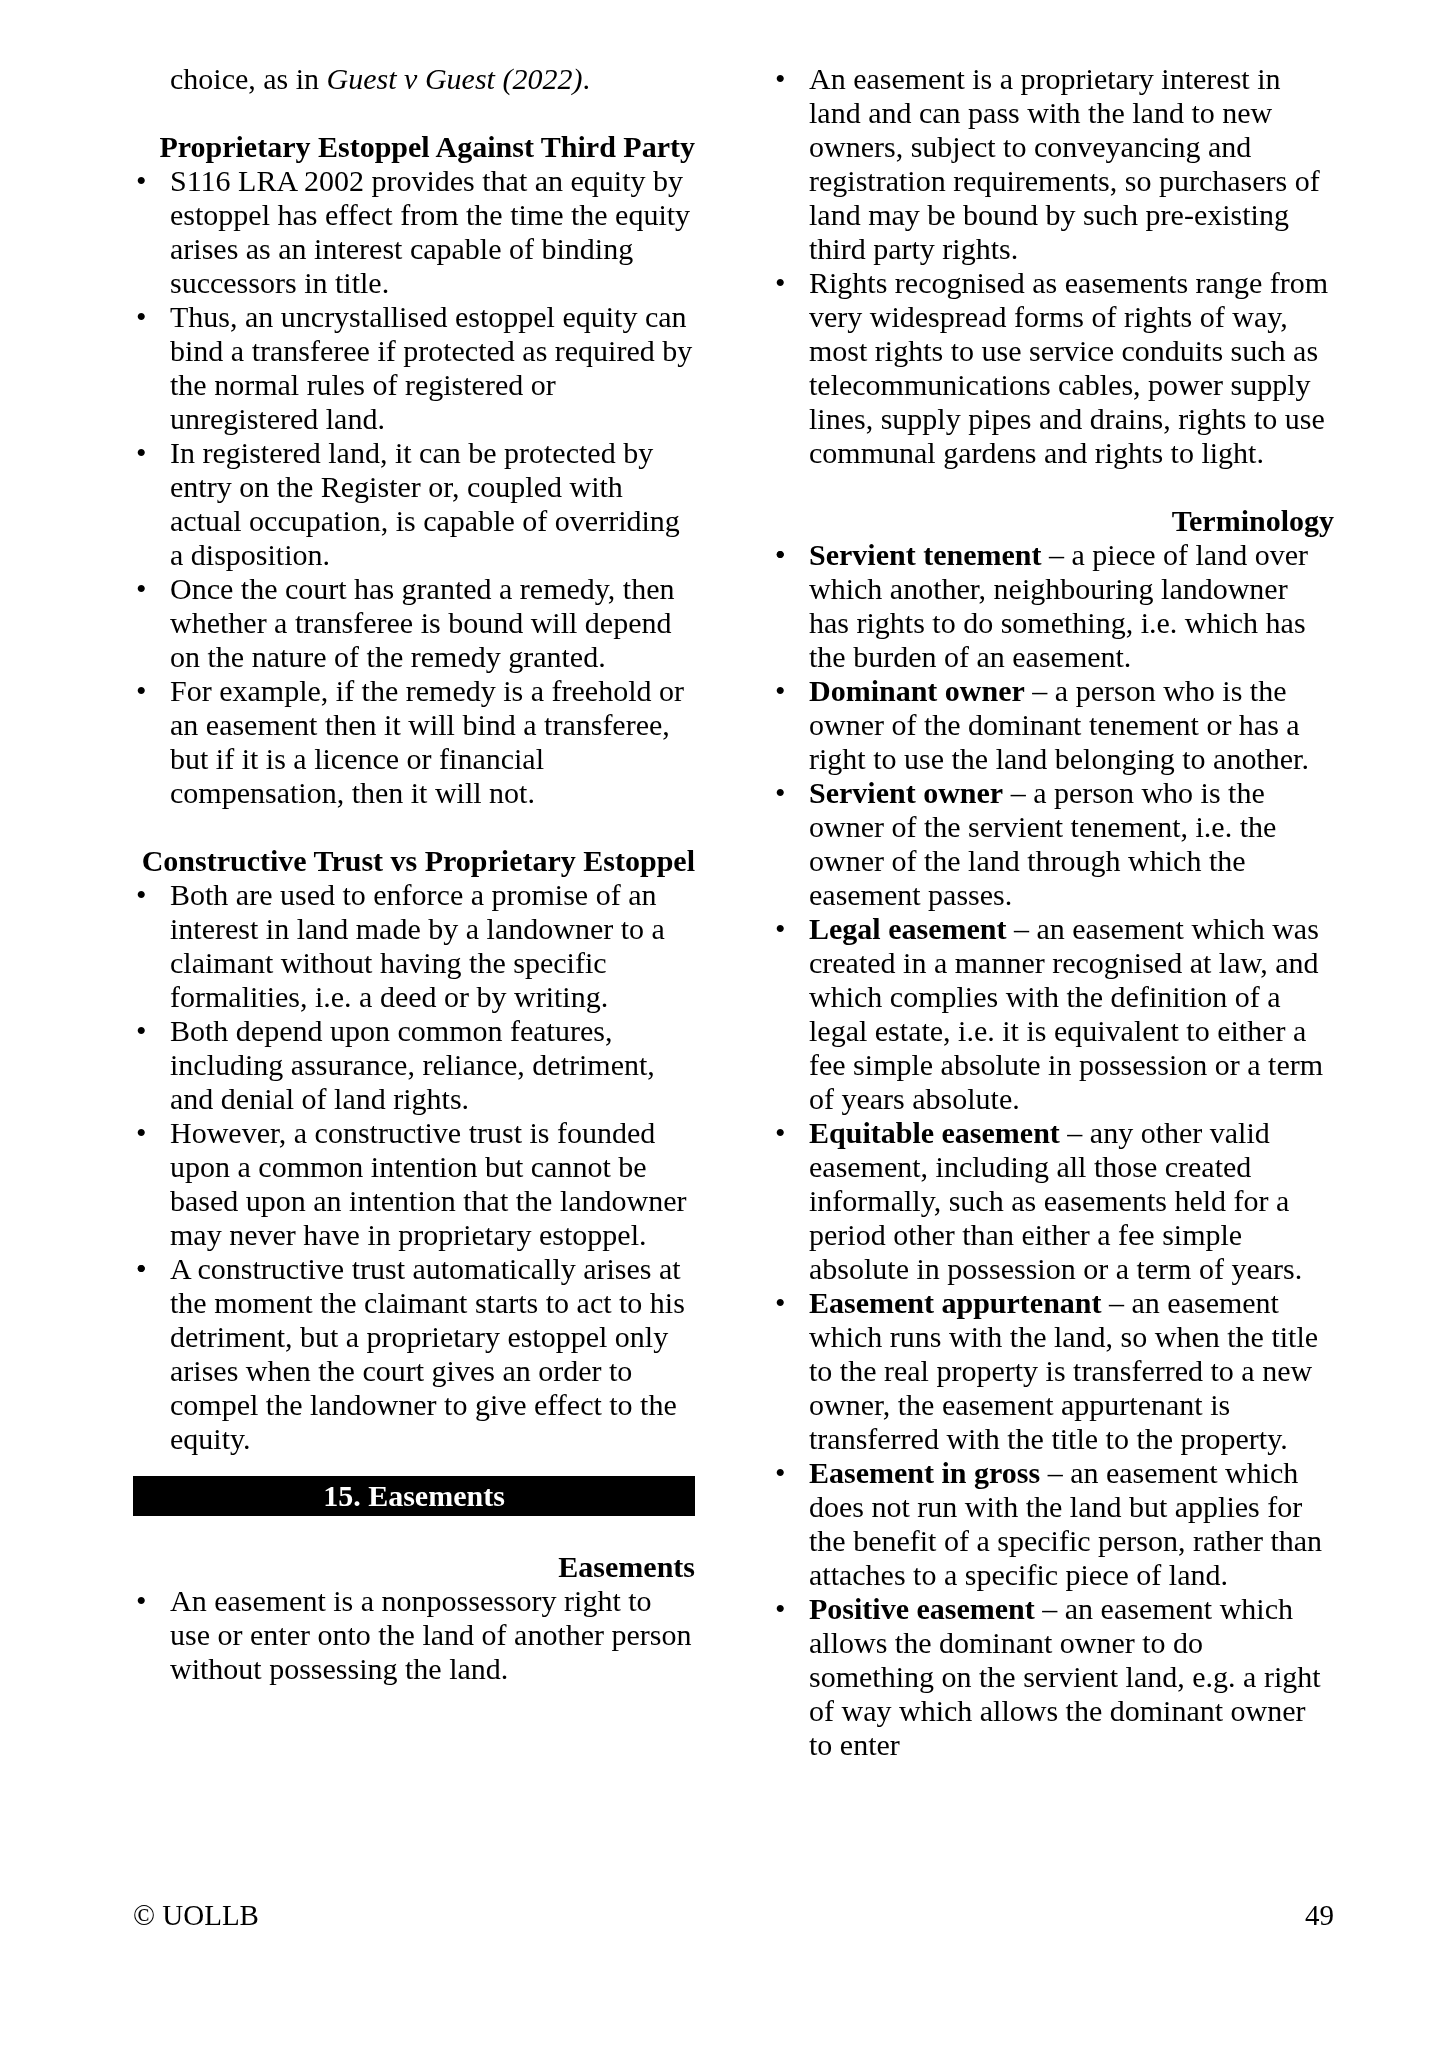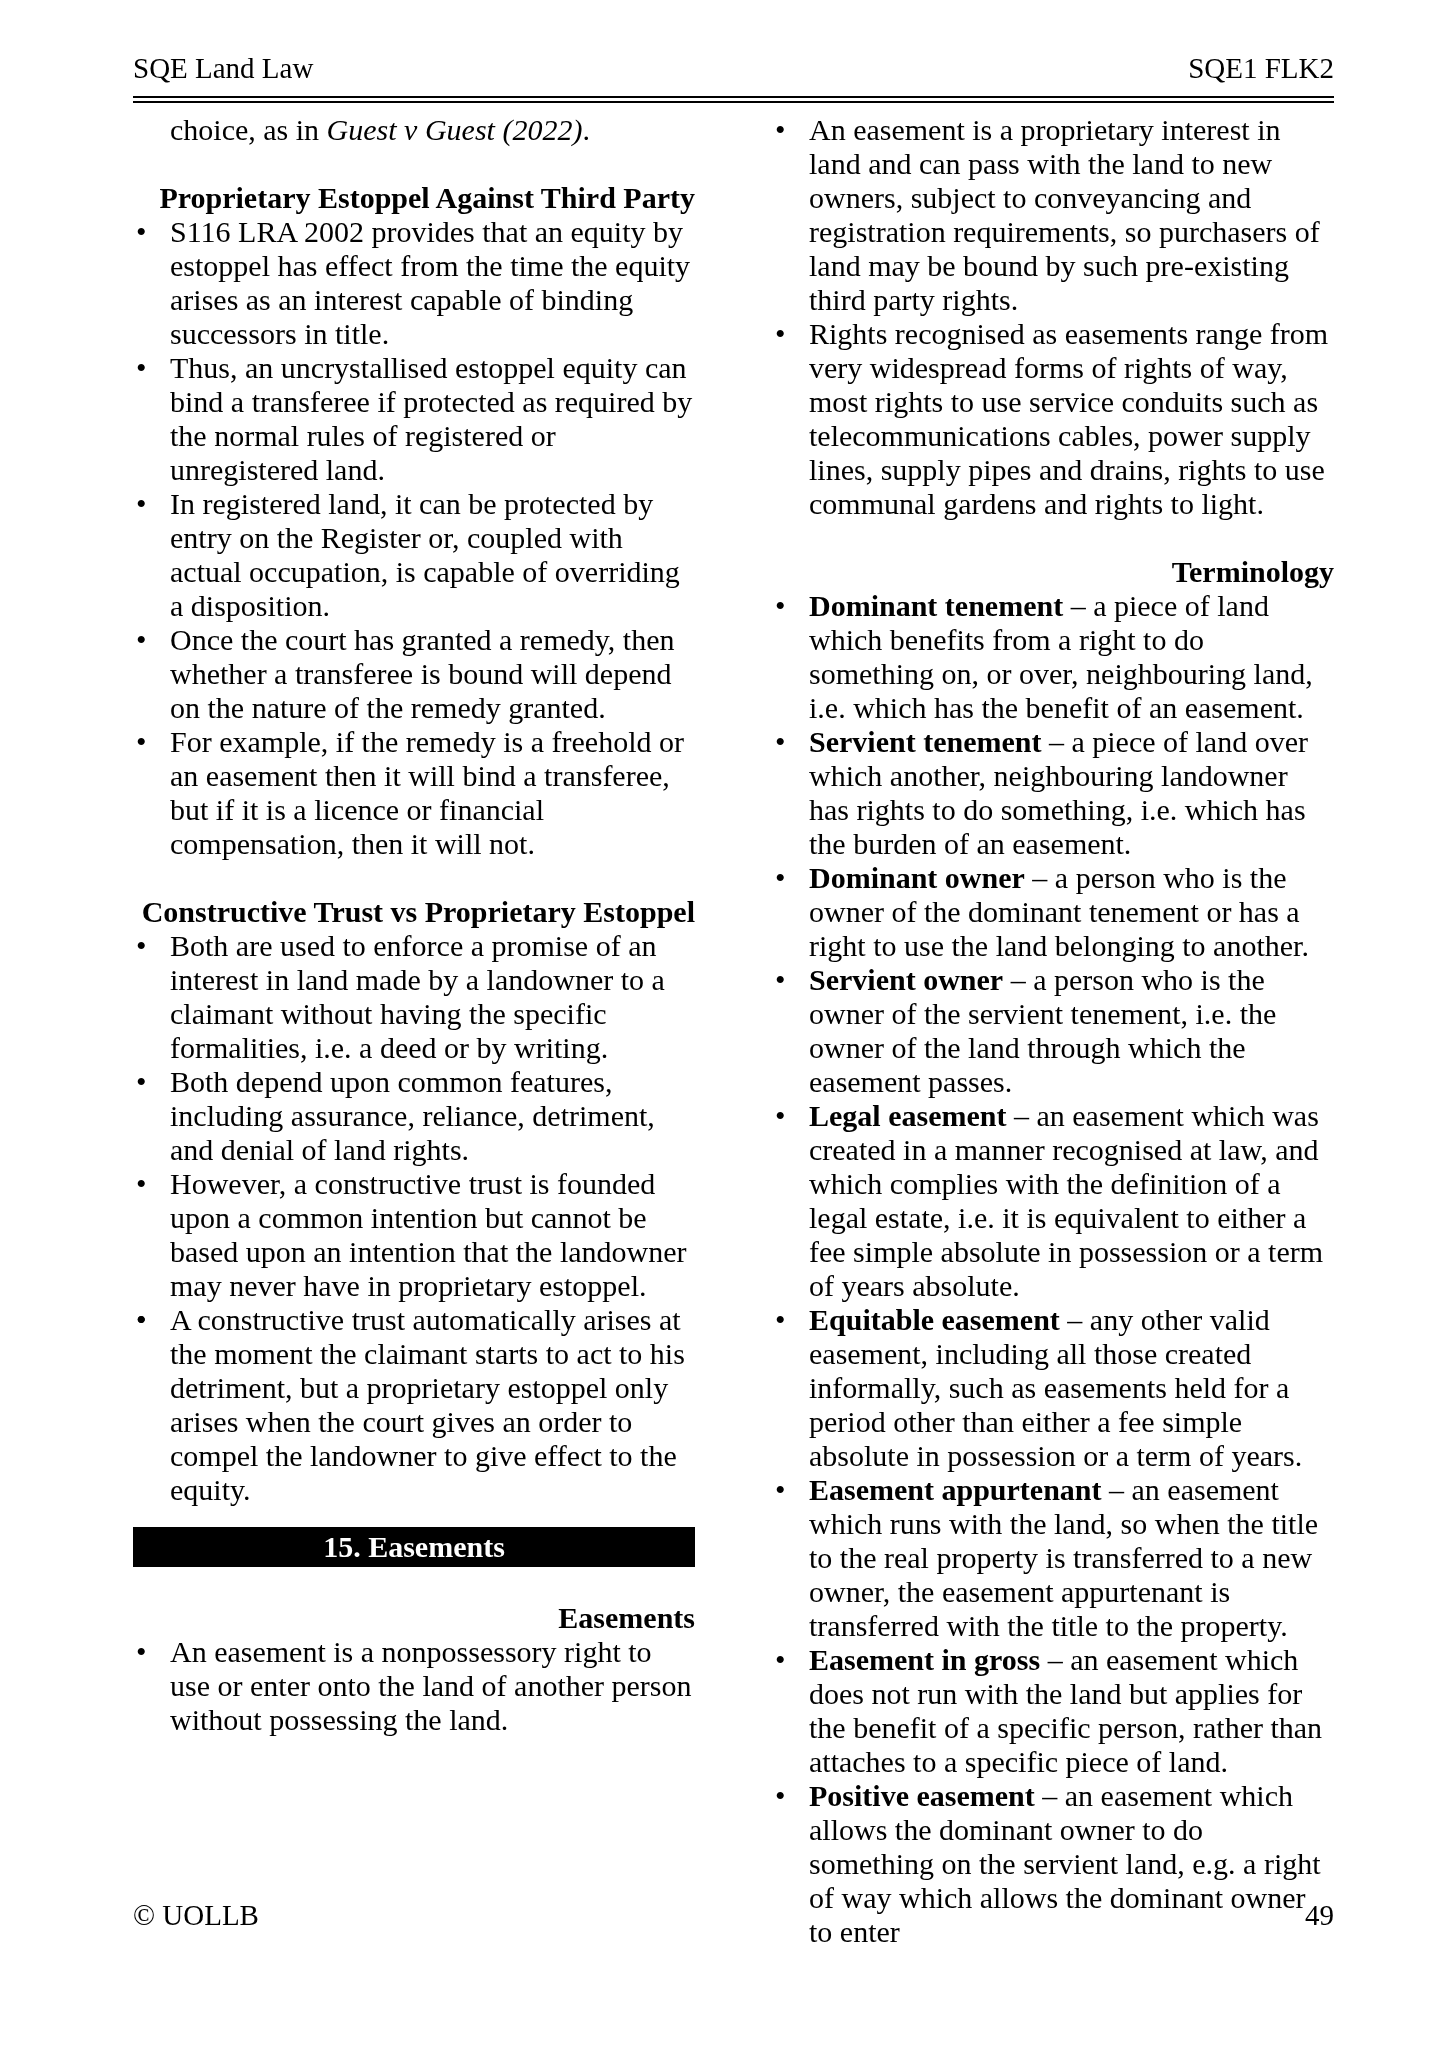--- a/index.html
+++ b/index.html
@@ -40,24 +40,20 @@
     display:flex; justify-content:space-between;
     font-size:29px; line-height:34px;
   }
 </style>
 </head>
 <body>
 
 <div class="page">
   <div class="content">
 
-    <div class="pagehead">
-      <span>SQE Land Law</span>
-      <span>SQE1 FLK2</span>
-    </div>
 
     <div class="columns">
 
       <div class="col">
 
         <div class="cont-line"><span>choice, as in </span><span class="case">Guest v Guest (2022)</span><span>.</span></div>
 
         <h3 class="sec-heading">Proprietary Estoppel Against Third Party</h3>
         <ul class="blist">
           <li><span class="dot">•</span><span>S116 LRA 2002 provides that an equity by estoppel has effect from the time the equity arises as an interest capable of binding successors in title.</span></li>
@@ -87,21 +83,21 @@
 
       <div class="col">
 
         <ul class="blist">
           <li><span class="dot">•</span><span>An easement is a proprietary interest in land and can pass with the land to new owners, subject to conveyancing and registration requirements, so purchasers of land may be bound by such pre-existing third party rights.</span></li>
           <li><span class="dot">•</span><span>Rights recognised as easements range from very widespread forms of rights of way, most rights to use service conduits such as telecommunications cables, power supply lines, supply pipes and drains, rights to use communal gardens and rights to light.</span></li>
         </ul>
 
         <h3 class="sec-heading">Terminology</h3>
         <ul class="blist">
-          <li><span class="dot">•</span><span><b class="term">Dominant tenement</b><span> – a piece of land which benefits from a right to do something on, or over, neighbouring land, i.e. which has the benefit of an easement.</span></span></li>
+          <li><span class="dot">•</span></li>
           <li><span class="dot">•</span><span><b class="term">Servient tenement</b><span> – a piece of land over which another, neighbouring landowner has rights to do something, i.e. which has the burden of an easement.</span></span></li>
           <li><span class="dot">•</span><span><b class="term">Dominant owner</b><span> – a person who is the owner of the dominant tenement or has a right to use the land belonging to another.</span></span></li>
           <li><span class="dot">•</span><span><b class="term">Servient owner</b><span> – a person who is the owner of the servient tenement, i.e. the owner of the land through which the easement passes.</span></span></li>
           <li><span class="dot">•</span><span><b class="term">Legal easement</b><span> – an easement which was created in a manner recognised at law, and which complies with the definition of a legal estate, i.e. it is equivalent to either a fee simple absolute in possession or a term of years absolute.</span></span></li>
           <li><span class="dot">•</span><span><b class="term">Equitable easement</b><span> – any other valid easement, including all those created informally, such as easements held for a period other than either a fee simple absolute in possession or a term of years.</span></span></li>
           <li><span class="dot">•</span><span><b class="term">Easement appurtenant</b><span> – an easement which runs with the land, so when the title to the real property is transferred to a new owner, the easement appurtenant is transferred with the title to the property.</span></span></li>
           <li><span class="dot">•</span><span><b class="term">Easement in gross</b><span> – an easement which does not run with the land but applies for the benefit of a specific person, rather than attaches to a specific piece of land.</span></span></li>
           <li><span class="dot">•</span><span><b class="term">Positive easement</b><span> – an easement which allows the dominant owner to do something on the servient land, e.g. a right of way which allows the dominant owner to enter</span></span></li>
         </ul>
 

